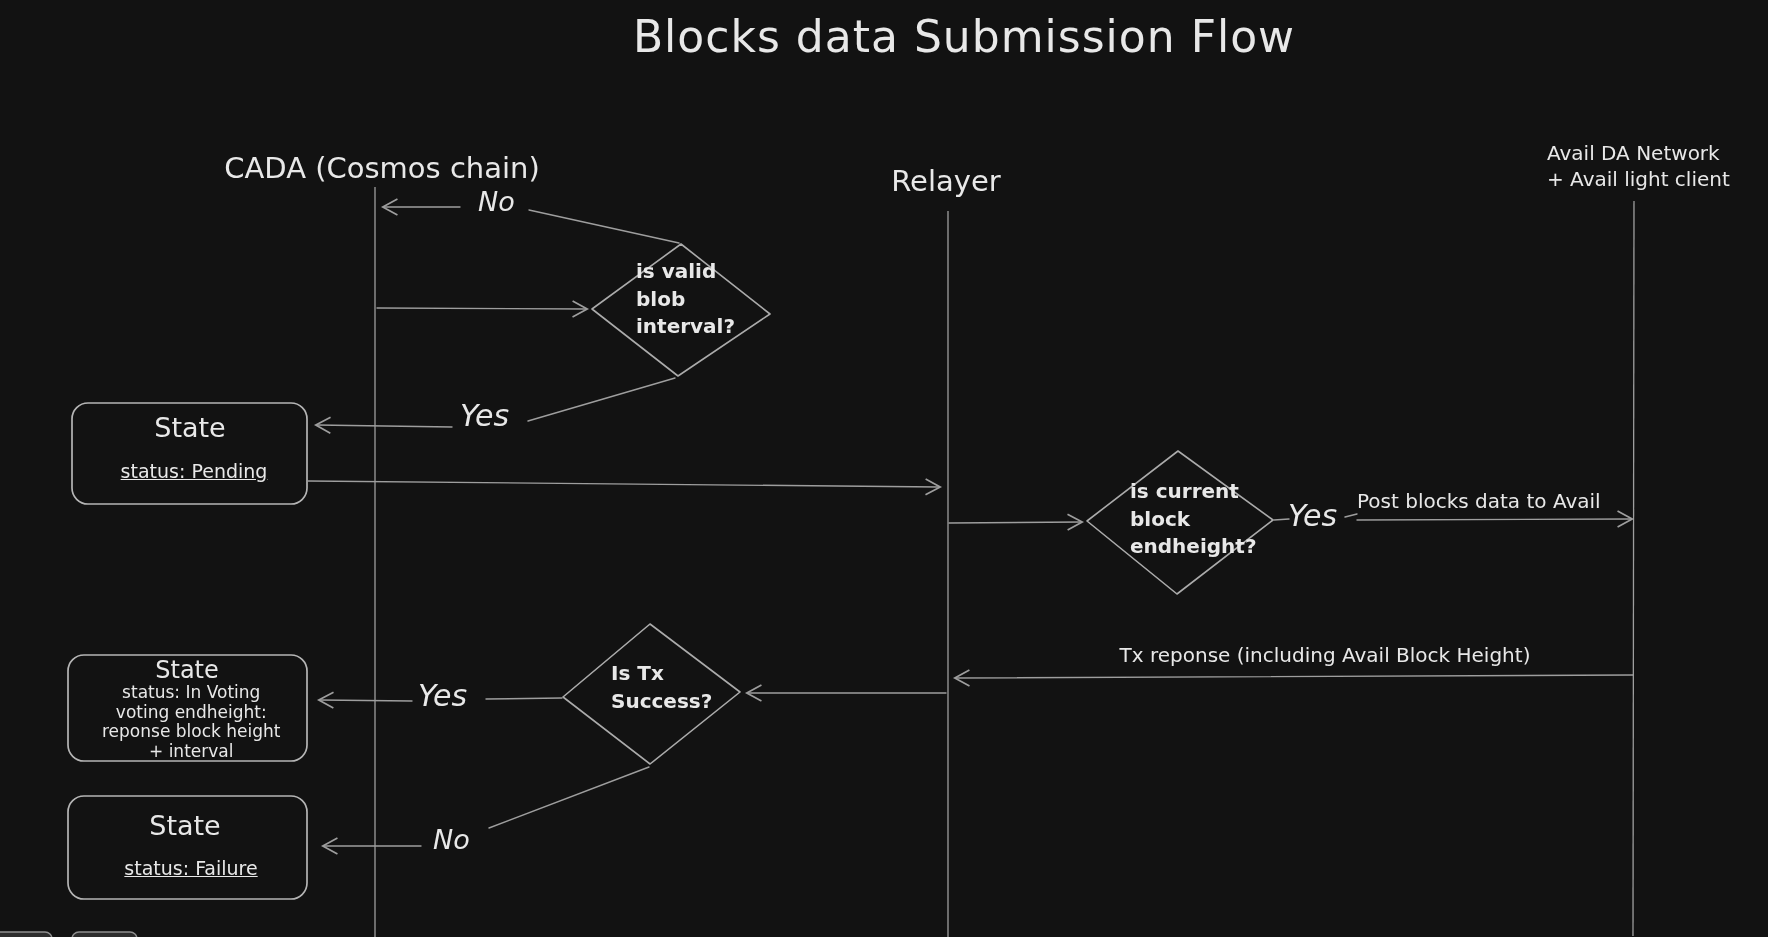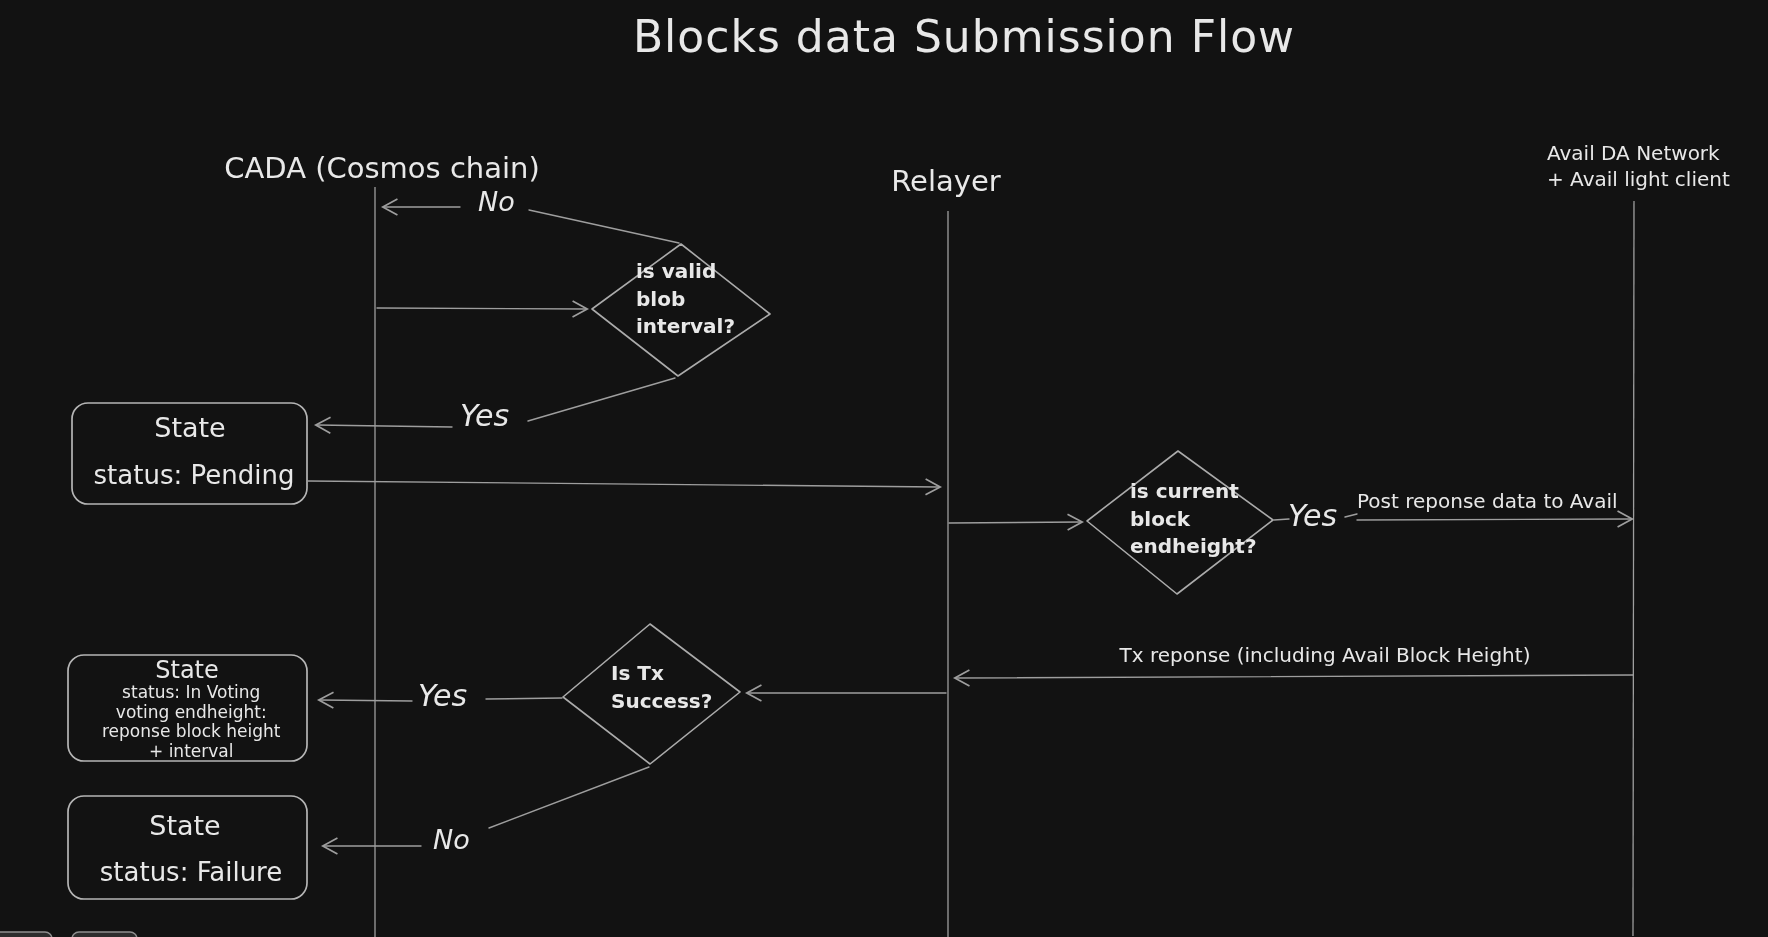--- a/index.html
+++ b/index.html
@@ -19,21 +19,21 @@
   .box{stroke:var(--box-stroke);stroke-width:1.7;fill:none;}
   .cut{fill:#2d2d2d;stroke:#8f8f8f;stroke-width:1.4;}
   .arrhead{stroke:var(--stroke);stroke-width:1.4;fill:none;}
   .t{position:absolute;color:var(--text);white-space:nowrap;line-height:1.18;}
   .center{transform:translateX(-50%);}
   .ital{font-style:italic;}
   .title{font-size:44px;letter-spacing:1px;}
   .lane{font-size:29px;}
   .dtxt{font-size:20px;line-height:1.38;font-weight:bold;}
   .head{font-size:27px;}
-  .stat{font-size:26px;}
+  .stat{font-size:19px;text-decoration:underline;}
   .small{font-size:17px;line-height:1.16;text-align:center;}
   .yn{font-size:30px;text-align:center;}
   .yn2{font-size:27px;}
   .edge{font-size:20px;}
 </style>
 </head>
 <body>
 
 <div id="canvas">
 
@@ -111,18 +111,18 @@
     <div>reponse block height</div>
     <div>+ interval</div>
   </div>
 
   <div class="t center head" style="left:185px;top:809px">State</div>
   <div class="t center stat" style="left:191px;top:856px">status: Failure</div>
 
   <div class="t ital yn2" style="left:478px;top:185px">No</div>
   <div class="t ital yn" style="left:460px;top:397px">Yes</div>
   <div class="t ital yn" style="left:1288px;top:497px">Yes</div>
-  <div class="t edge" style="left:1357px;top:489px">Post reponse data to Avail</div>
+  <div class="t edge" style="left:1357px;top:489px">Post blocks data to Avail</div>
   <div class="t center edge" style="left:1325px;top:643px">Tx reponse (including Avail Block Height)</div>
   <div class="t ital yn" style="left:418px;top:677px">Yes</div>
   <div class="t ital yn2" style="left:433px;top:823px">No</div>
 
 </div>
 
 </body></html>

